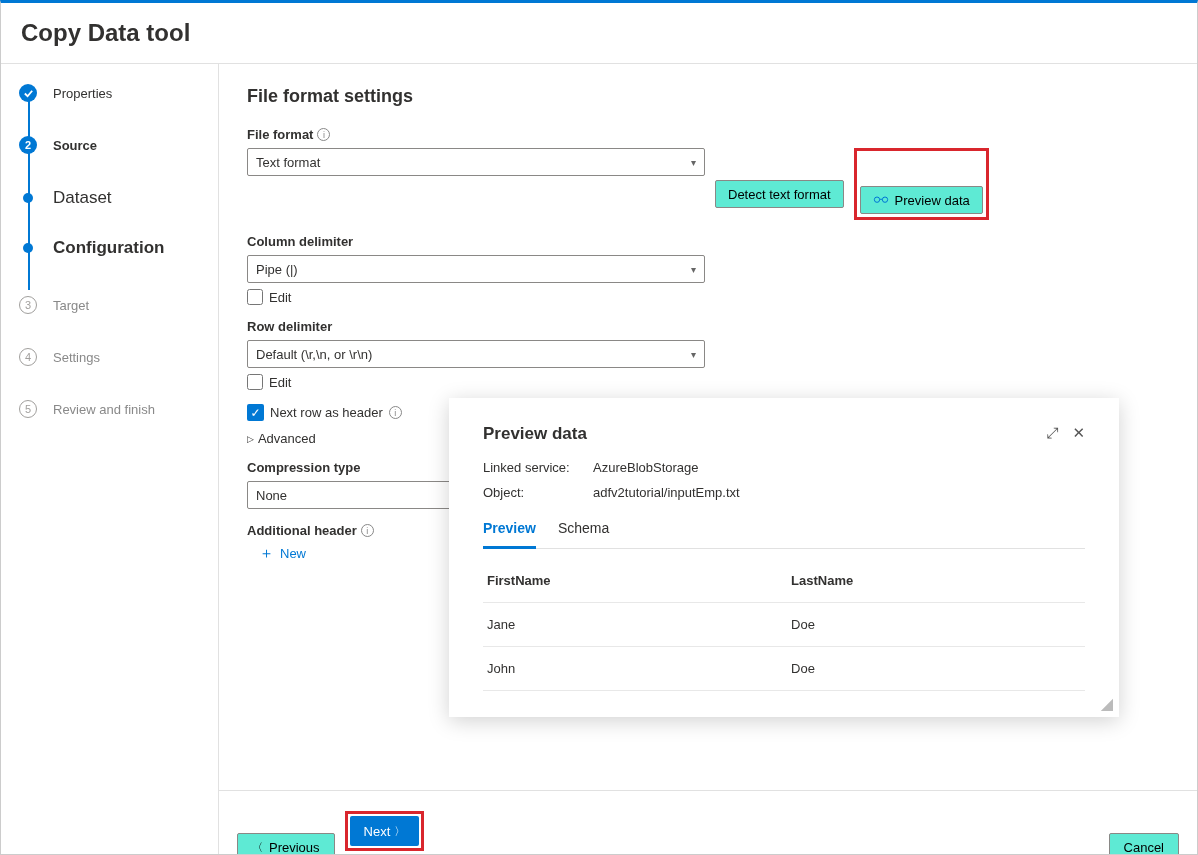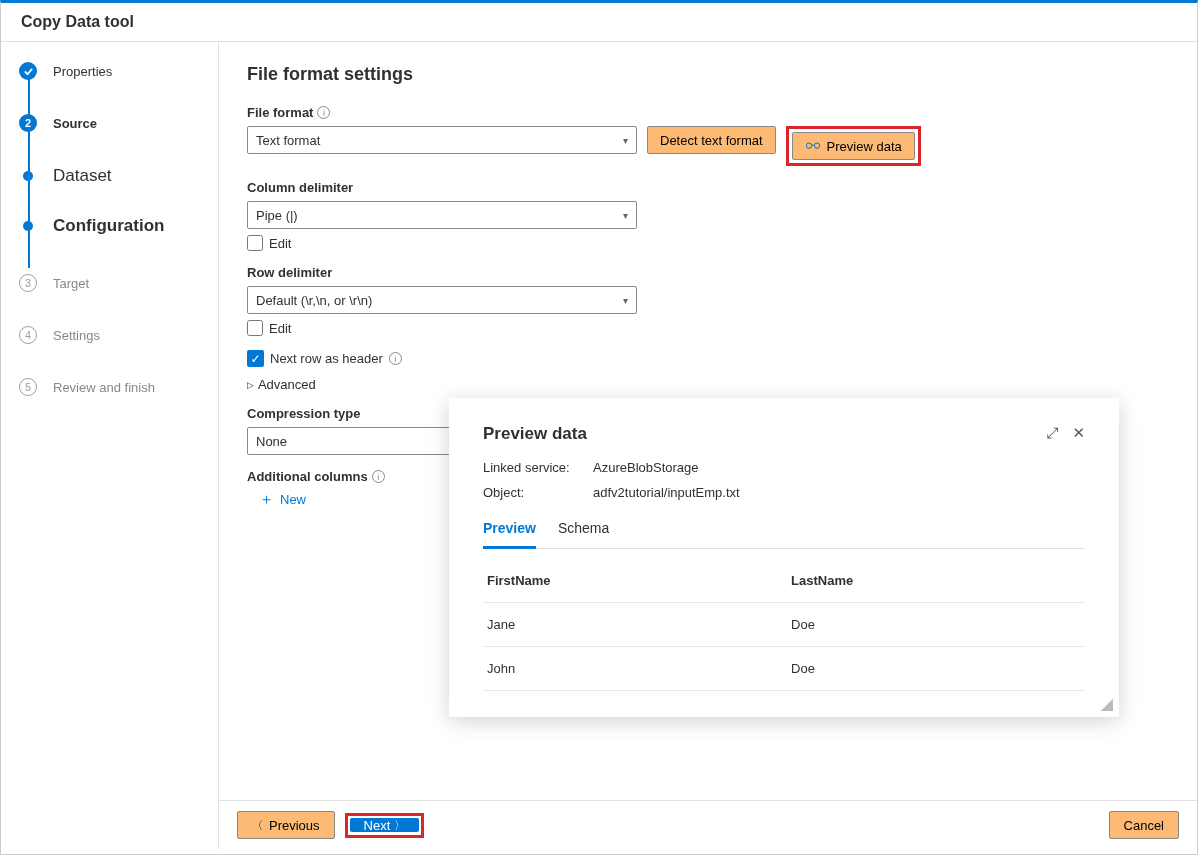--- a/index.html
+++ b/index.html
@@ -1,18 +1,18 @@
 <!DOCTYPE html>
 <html><head>
 <meta charset="utf-8">
 <style>
 * { box-sizing: border-box; margin: 0; padding: 0; }
 body { font-family: "Segoe UI", Arial, sans-serif; font-size: 13px; color: #323130; background: #fff; width: 1198px; height: 855px; border: 1px solid #ccc; border-top: 3px solid #0078d4; position: relative; overflow: hidden; }
 
-.topbar { padding: 10px 20px; border-bottom: 1px solid #e1e1e1; font-size: 16px; font-weight: 600; }
+.topbar { padding: 16px 20px; border-bottom: 1px solid #e1e1e1; font-size: 24px; font-weight: 600; }
 
 .layout { display: flex; height: calc(100% - 44px); }
 .sidebar { width: 218px; border-right: 1px solid #e1e1e1; padding: 20px 0 0 18px; position: relative; }
 .main { flex: 1; display: flex; flex-direction: column; position: relative; }
 .content { flex: 1; padding: 22px 28px; overflow: auto; }
 .footer { border-top: 1px solid #e1e1e1; padding: 10px 18px; display: flex; align-items: center; gap: 10px; }
 
 .step { display: flex; align-items: center; gap: 16px; margin-bottom: 34px; position: relative; }
 .step .circle { width: 18px; height: 18px; border-radius: 50%; display: flex; align-items: center; justify-content: center; font-size: 11px; background: #fff; z-index: 2; }
 .step.completed .circle { background: #0078d4; }
@@ -24,38 +24,38 @@
 .step.completed .label { color: #323130; }
 .step.sub { margin-bottom: 30px; margin-left: 0; }
 .step.sub .label { font-size: 17px; }
 .vline { position: absolute; left: 27px; top: 36px; width: 2px; height: 190px; background: #0078d4; z-index: 1; }
 
 h2 { font-size: 18px; font-weight: 600; margin-bottom: 20px; }
 .field-label { font-size: 13px; font-weight: 600; margin-bottom: 6px; display: flex; align-items: center; gap: 4px; }
 .info-icon { width: 13px; height: 13px; border: 1px solid #888; border-radius: 50%; display: inline-flex; align-items: center; justify-content: center; font-size: 9px; color: #888; font-weight: normal; }
 
 .form-row { margin-bottom: 14px; }
-.select-box { width: 390px; height: 28px; border: 1px solid #8a8886; border-radius: 2px; padding: 0 8px; display: flex; align-items: center; justify-content: space-between; background: #fff; cursor: pointer; }
+.select-box { width: 458px; height: 28px; border: 1px solid #8a8886; border-radius: 2px; padding: 0 8px; display: flex; align-items: center; justify-content: space-between; background: #fff; cursor: pointer; }
 .select-box .chev { font-size: 10px; color: #666; }
 .inline-row { display: flex; gap: 10px; align-items: flex-start; }
-.btn-secondary { height: 28px; padding: 0 12px; border: 1px solid #8a8886; border-radius: 2px; background: #fdba74; cursor: pointer; display: inline-flex; align-items: center; gap: 6px; font-size: 13px; }
+.btn-secondary { height: 28px; padding: 0 12px; border: 1px solid #8a8886; border-radius: 2px; background: #5eead4; cursor: pointer; display: inline-flex; align-items: center; gap: 6px; font-size: 13px; margin-top: 32px; }
 .preview-btn-wrap { border: 3px solid #d9262d; padding: 3px; display: inline-block; }
 
 .checkbox-row { display: flex; align-items: center; gap: 6px; margin-top: 6px; }
 .checkbox-row input[type=checkbox] { width: 16px; height: 16px; }
 .chk-checked { width: 17px; height: 17px; background: #0078d4; border-radius: 2px; display: inline-flex; align-items: center; justify-content: center; color: #fff; font-size: 12px; }
 
 .advanced { display: flex; align-items: center; gap: 4px; font-size: 13px; margin: 8px 0 14px; cursor: pointer; }
 .advanced .tri { font-size: 9px; }
 
 .add-new { display: flex; align-items: center; gap: 6px; color: #0078d4; cursor: pointer; margin-top: 4px; margin-left: 12px; }
 .add-new .plus { font-size: 15px; }
 
 .footer .btn-secondary { padding: 0 14px; }
-.btn-primary { height: 14px; padding: 0 14px; background: #0078d4; color: #fff; border: none; border-radius: 2px; cursor: pointer; display: inline-flex; align-items: center; gap: 4px; font-size: 13px; }
+.btn-primary { height: 30px; padding: 0 14px; background: #0078d4; color: #fff; border: none; border-radius: 2px; cursor: pointer; display: inline-flex; align-items: center; gap: 4px; font-size: 13px; }
 .next-wrap { border: 3px solid #d9262d; padding: 2px; display: inline-block; }
 .spacer { flex: 1; }
 
 .panel { position: absolute; right: 78px; top: 395px; width: 670px; background: #fff; box-shadow: 0 4px 20px rgba(0,0,0,0.18); padding: 26px 34px; z-index: 50; }
 .panel-head { display: flex; justify-content: flex-end; gap: 14px; font-size: 15px; color: #555; }
 .panel-head span { cursor: pointer; }
 .panel h3 { font-size: 17px; font-weight: 600; margin-bottom: 16px; margin-top: -18px; }
 .kv { display: flex; margin-bottom: 10px; font-size: 13px; }
 .kv .k { width: 110px; }
 .tabs { display: flex; gap: 22px; border-bottom: 1px solid #e1e1e1; margin-top: 12px; }
@@ -177,21 +177,21 @@
       <div class="form-row">
         <div class="field-label">Compression type</div>
         <div class="select-box">
           <span>None</span>
           <span class="chev">▾</span>
         </div>
       </div>
 
       <div class="form-row">
         <div class="field-label">
-          <span>Additional columns</span>
+          <span>Additional header</span>
           <span class="info-icon">i</span>
         </div>
         <div class="add-new">
           <span class="plus">＋</span>
           <span>New</span>
         </div>
       </div>
     </div>
 
     <div class="footer">

